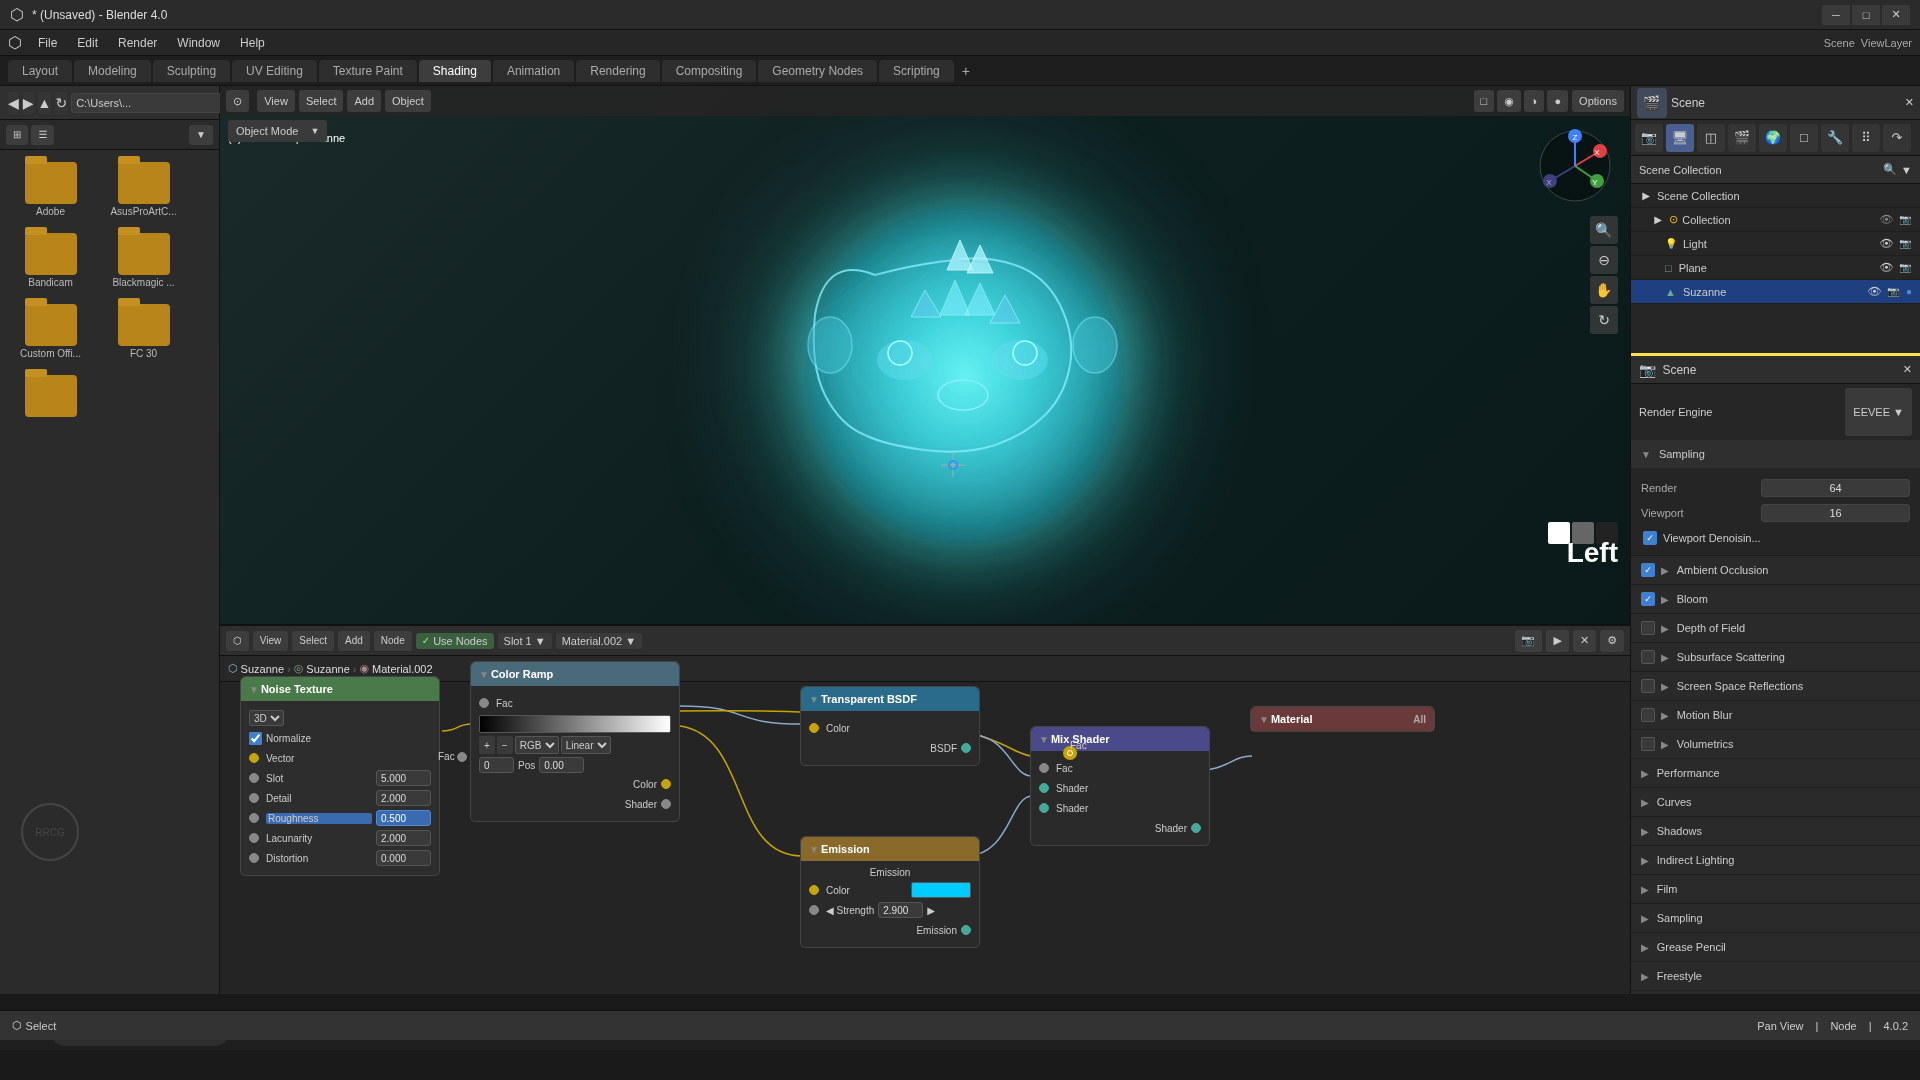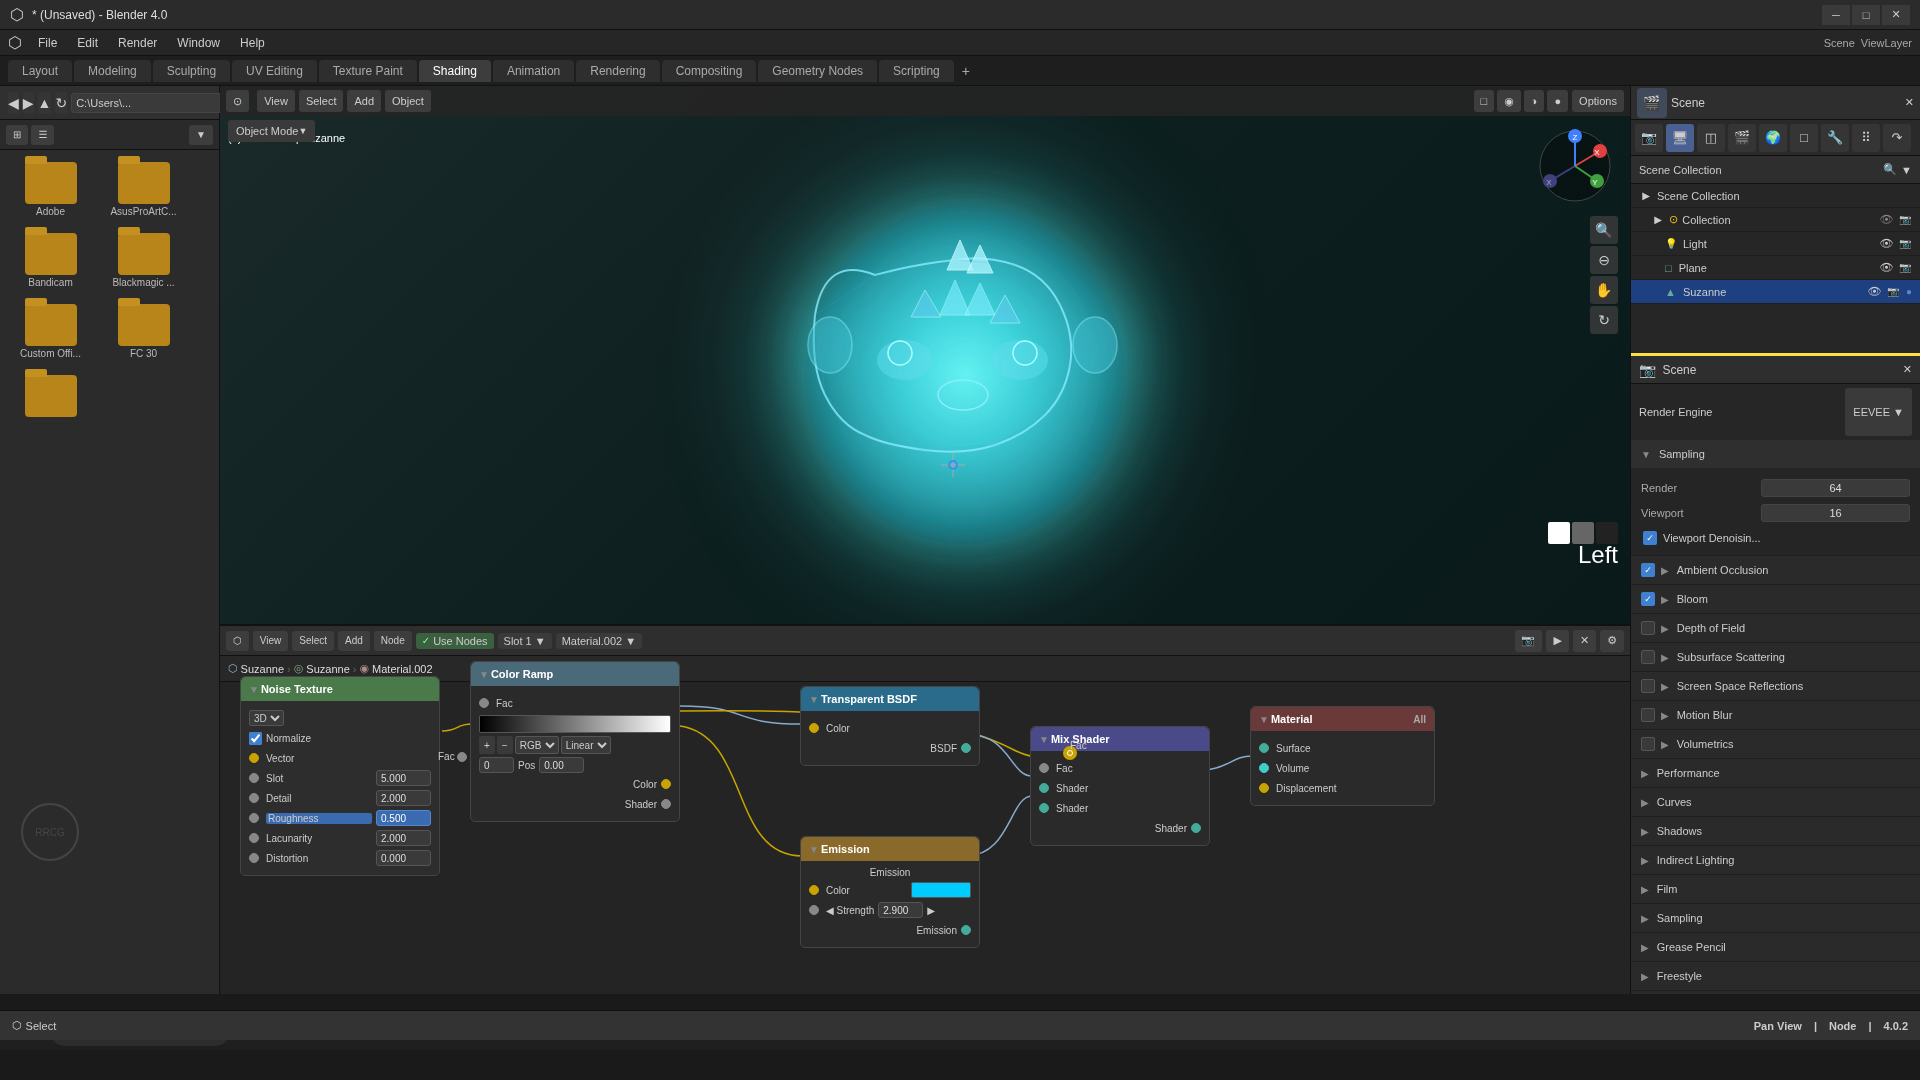--- a/index.html
+++ b/index.html
@@ -289,22 +289,22 @@
       width: 22px;
       height: 22px;
       border-radius: 2px;
     }
 
     #viewport-label {
       position: absolute;
       bottom: 55px;
       right: 12px;
       color: #fff;
-      font-size: 24px;
-      font-weight: normal;
+      font-size: 28px;
+      font-weight: bold;
       z-index: 10;
     }
 
     
     #node-editor {
       height: 370px;
       background: #242424;
       border-top: 2px solid #111;
       position: relative;
       overflow: hidden;
@@ -819,21 +819,21 @@
         <div style="display:flex;gap:3px;">
           <button class="vp-btn">□</button>
           <button class="vp-btn">◉</button>
           <button class="vp-btn">◑</button>
           <button class="vp-btn">●</button>
         </div>
         <button class="vp-btn">Options</button>
       </div>
 
       <div style="position:absolute;top:34px;left:8px;z-index:10;">
-        <div style="display:flex;align-items:center;gap:0;background:#3a3a3a;padding:2px 8px;border-radius:3px;height:22px;cursor:pointer;">
+        <div style="display:flex;align-items:center;gap:12px;background:#3a3a3a;padding:2px 8px;border-radius:3px;height:22px;cursor:pointer;">
           <span style="font-size:11px;">Object Mode</span>
           <span style="font-size:9px;">▼</span>
         </div>
       </div>
 
       <div id="viewport-info">
         <div>User Perspective</div>
         <div>(1) Collection | Suzanne</div>
       </div>
 
@@ -1132,34 +1132,20 @@
             </div>
           </div>
         </div>
 
         <div id="node-matoutput" class="node">
           <div class="node-header" style="background:#6a3a3a;">
             <span class="expand-arrow">▼</span>
             <span>Material</span>
             <span style="margin-left:auto;font-size:10px;color:#aaa;">All</span>
           </div>
-          <div class="node-body">
-            <div class="node-row">
-              <div class="socket socket-green"></div>
-              <span style="margin-left:3px;font-size:10px;flex:1;">Surface</span>
-            </div>
-            <div class="node-row">
-              <div class="socket socket-cyan"></div>
-              <span style="margin-left:3px;font-size:10px;flex:1;">Volume</span>
-            </div>
-            <div class="node-row">
-              <div class="socket socket-yellow"></div>
-              <span style="margin-left:3px;font-size:10px;flex:1;">Displacement</span>
-            </div>
-          </div>
         </div>
 
         <div style="position:absolute;left:843px;top:90px;background:#c8a400;border-radius:50%;width:14px;height:14px;display:flex;align-items:center;justify-content:center;">
           <div style="width:6px;height:6px;background:#c8a400;border-radius:50%;border:1px solid #fff;"></div>
         </div>
         <div style="position:absolute;left:850px;top:84px;font-size:10px;color:#ccc;">Fac</div>
       </div>
     </div>
   </div>
 
@@ -1366,21 +1352,21 @@
       </div>
     </div>
   </div>
 </div>
 
 <div id="statusbar" style="bottom:40px;">
   <div style="display:flex;align-items:center;gap:4px;">
     <span style="font-size:11px;">⬡</span>
     <span style="font-size:11px;">Select</span>
   </div>
-  <div style="margin-left:auto;display:flex;align-items:center;gap:12px;font-weight:bold;">
+  <div style="margin-left:auto;display:flex;align-items:center;gap:12px;">
     <span style="font-size:11px;">Pan View</span>
     <span style="font-size:11px;">|</span>
     <span style="font-size:11px;">Node</span>
     <span style="font-size:11px;">|</span>
     <span style="font-size:11px;">4.0.2</span>
   </div>
 </div>
 
 <div id="taskbar">
   <div class="tb-btn">⊞</div>

